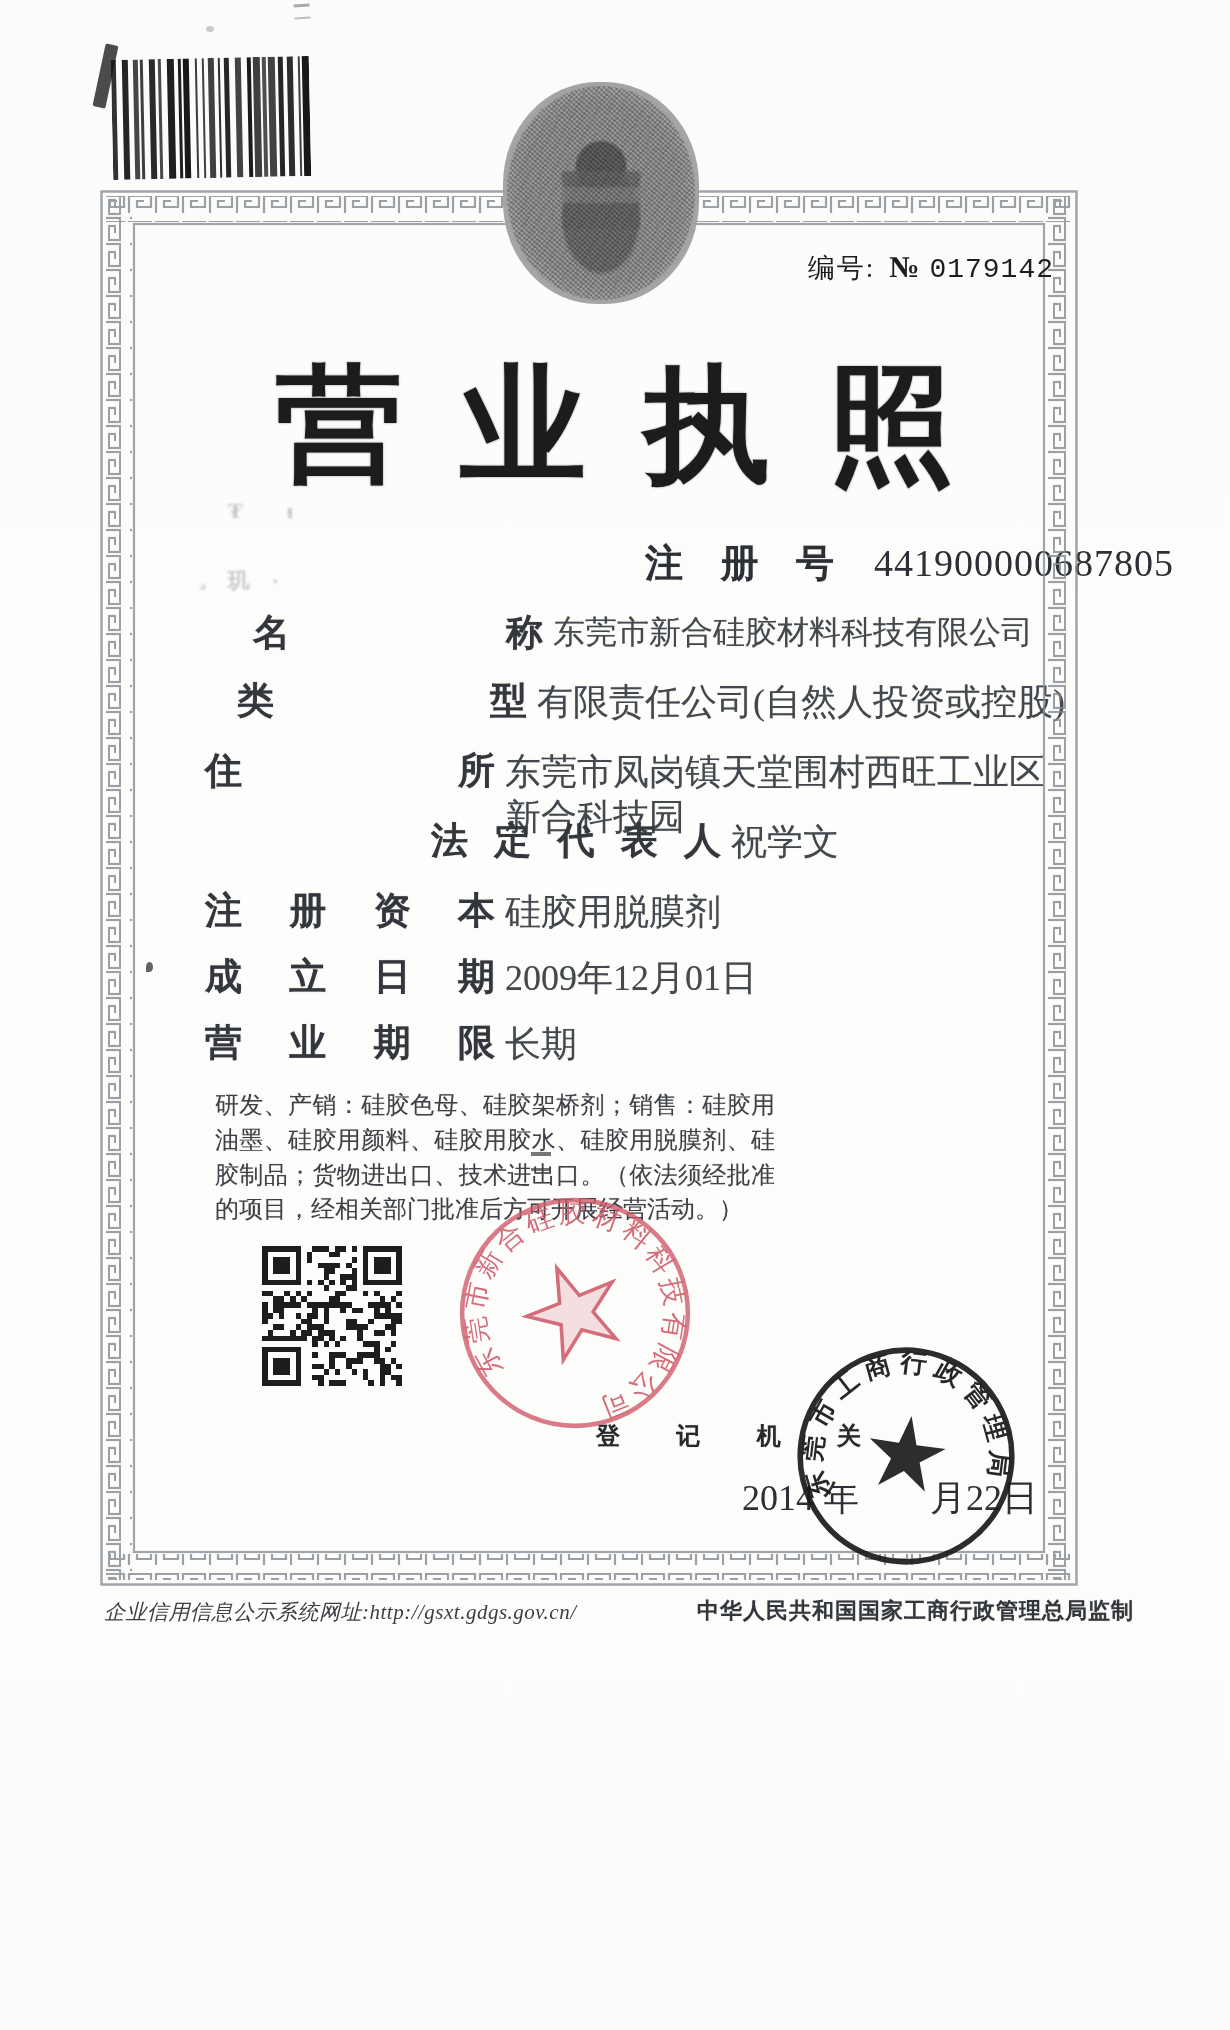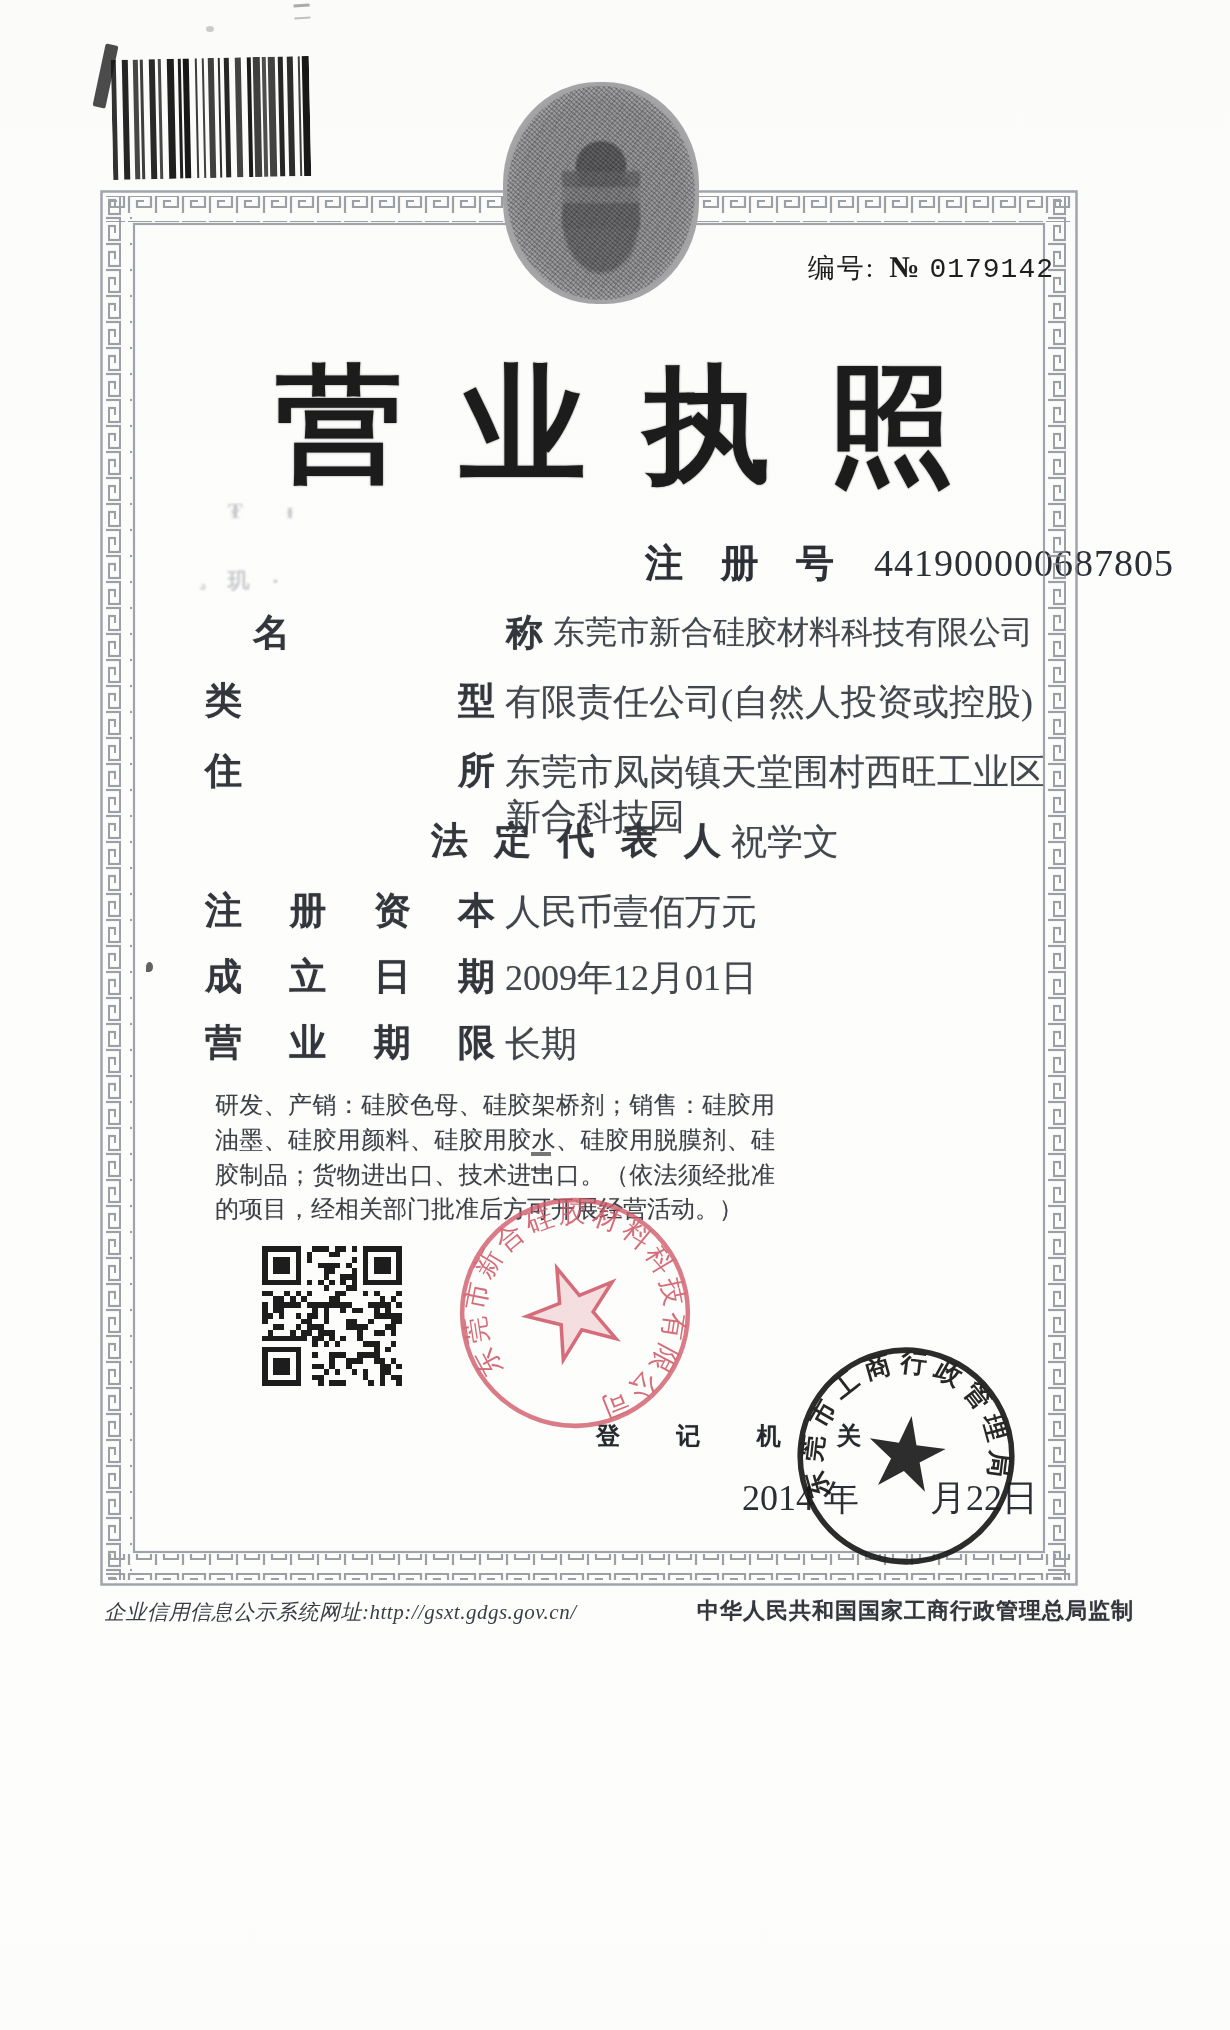--- a/index.html
+++ b/index.html
@@ -169,35 +169,35 @@
   <div class="abs" id="doc-title">营业执照</div>
 
   <div class="abs" id="reg-line">
     <span class="reg-label">注 册 号</span><span class="reg-number">441900000687805</span>
   </div>
 
   <div class="row" style="top:612px;margin-left:48px;">
     <div class="lbl">名称</div>
     <div class="val" style="font-size:32px;">东莞市新合硅胶材料科技有限公司</div>
   </div>
-  <div class="row" style="top:680px;">
+  <div class="row" style="top:680px;margin-left:32px;">
     <div class="lbl">类型</div>
     <div class="val">有限责任公司(自然人投资或控股)</div>
   </div>
   <div class="row" style="top:750px;">
     <div class="lbl">住所</div>
     <div class="val">东莞市凤岗镇天堂围村西旺工业区新合科技园</div>
   </div>
   <div class="row" style="top:820px;justify-content:center;">
     <div class="lbl">法定代表人</div>
     <div class="val">祝学文</div>
   </div>
   <div class="row" style="top:890px;">
     <div class="lbl">注册资本</div>
-    <div class="val">人民币壹佰万元</div>
+    <div class="val">硅胶用脱膜剂</div>
   </div>
   <div class="row" style="top:956px;">
     <div class="lbl">成立日期</div>
     <div class="val">2009年12月01日</div>
   </div>
   <div class="row" style="top:1022px;">
     <div class="lbl">营业期限</div>
     <div class="val">长期</div>
   </div>
   <div class="row" id="row-scope" style="top:1088px;">

